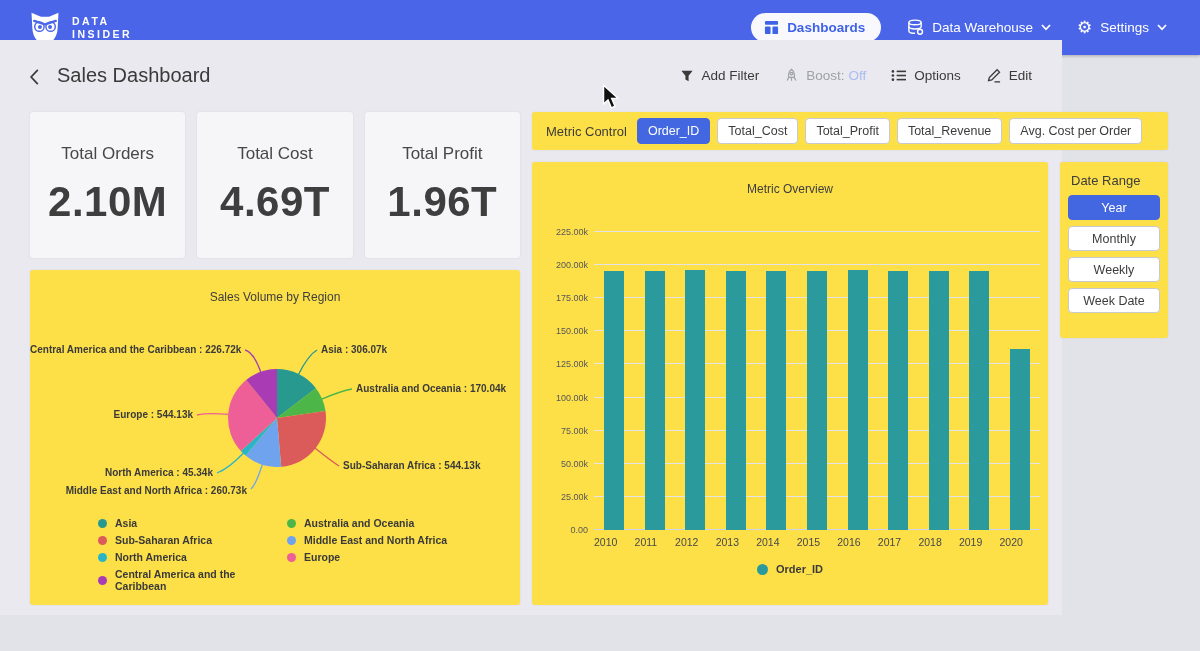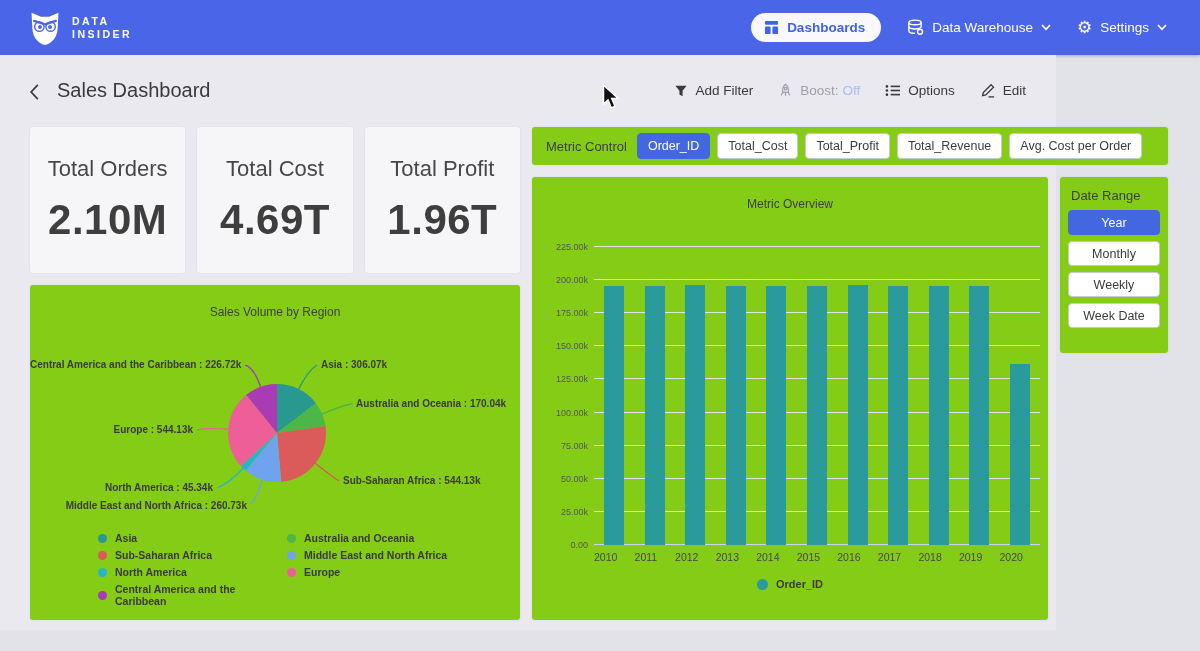--- a/index.html
+++ b/index.html
@@ -9,33 +9,33 @@
   .navbar{position:absolute;left:0;top:0;width:1200px;height:55px;background:#4a65e7;
           display:flex;align-items:center;justify-content:space-between;box-shadow:0 1px 3px rgba(0,0,0,.25);}
   .brand{display:flex;align-items:center;gap:9px;margin-left:27px;}
   .brand-text{color:#fff;font-size:10.5px;font-weight:bold;letter-spacing:2.5px;line-height:13px;}
   .nav-right{display:flex;align-items:center;gap:26px;margin-right:33px;}
   .nav-item{display:flex;align-items:center;gap:8px;color:#fff;font-size:13.5px;font-weight:500;cursor:pointer;}
   .pill{background:#f9f9fd;color:#3f63e6;border-radius:17px;padding:7px 16px 7px 13px;font-weight:600;
         display:flex;align-items:center;gap:8px;font-size:13.5px;cursor:pointer;border:none;}
   .gear-glyph{font-size:17px;line-height:16px;}
   
-  .content{position:absolute;left:0;top:55px;width:1056px;height:575px;background:#eae9ef;}
+  .content{position:absolute;left:0;top:40px;width:1056px;height:575px;background:#eae9ef;padding-left:6px;}
   .back{position:absolute;left:27px;top:27px;cursor:pointer;}
   .page-title{position:absolute;left:57px;top:24px;font-size:20px;font-weight:500;color:#3a3a3a;}
   .actions{position:absolute;right:30px;top:28px;display:flex;align-items:center;gap:25px;}
   .action{display:flex;align-items:center;gap:7px;font-size:13.5px;font-weight:500;color:#3a3a3a;cursor:pointer;}
   .boost-label{color:#9ea1a8;}
   .boost-value{color:#a9bdf2;margin-left:-3px;}
-  .card{position:absolute;background:#84cc16;border-radius:3px;box-shadow:0 0 2px rgba(40,40,70,.10);}
+  .card{position:absolute;background:#fde047;border-radius:3px;box-shadow:0 0 2px rgba(40,40,70,.10);}
   
   .kpi-row{position:absolute;left:30px;top:72px;width:490px;display:flex;gap:12px;}
   .kpi-card{flex:1;height:146px;background:#f6f5f8;border-radius:3px;box-shadow:0 0 2px rgba(40,40,70,.10);
             display:flex;flex-direction:column;align-items:center;justify-content:center;gap:14px;}
-  .kpi-label{font-size:22px;font-weight:500;color:#474747;}
+  .kpi-label{font-size:17px;font-weight:500;color:#474747;}
   .kpi-value{font-size:42px;font-weight:700;color:#3e3e3e;letter-spacing:.5px;}
   
   .metric-card{left:532px;top:72px;width:636px;height:38px;display:flex;align-items:center;gap:10px;padding:0;}
   .metric-label{margin-left:14px;font-size:13px;color:#3c3c3c;}
   .btn{background:#fff;border:1px solid #c8c8cf;border-radius:4px;color:#3c3c3c;font-size:12.5px;
        padding:5px 10px;cursor:pointer;font-family:inherit;white-space:nowrap;}
   .btn.sel{background:#4267e0;border-color:#4267e0;color:#fff;}
   .metric-buttons{display:flex;gap:7px;}
   
   .pie-card{left:30px;top:230px;width:490px;height:335px;}

